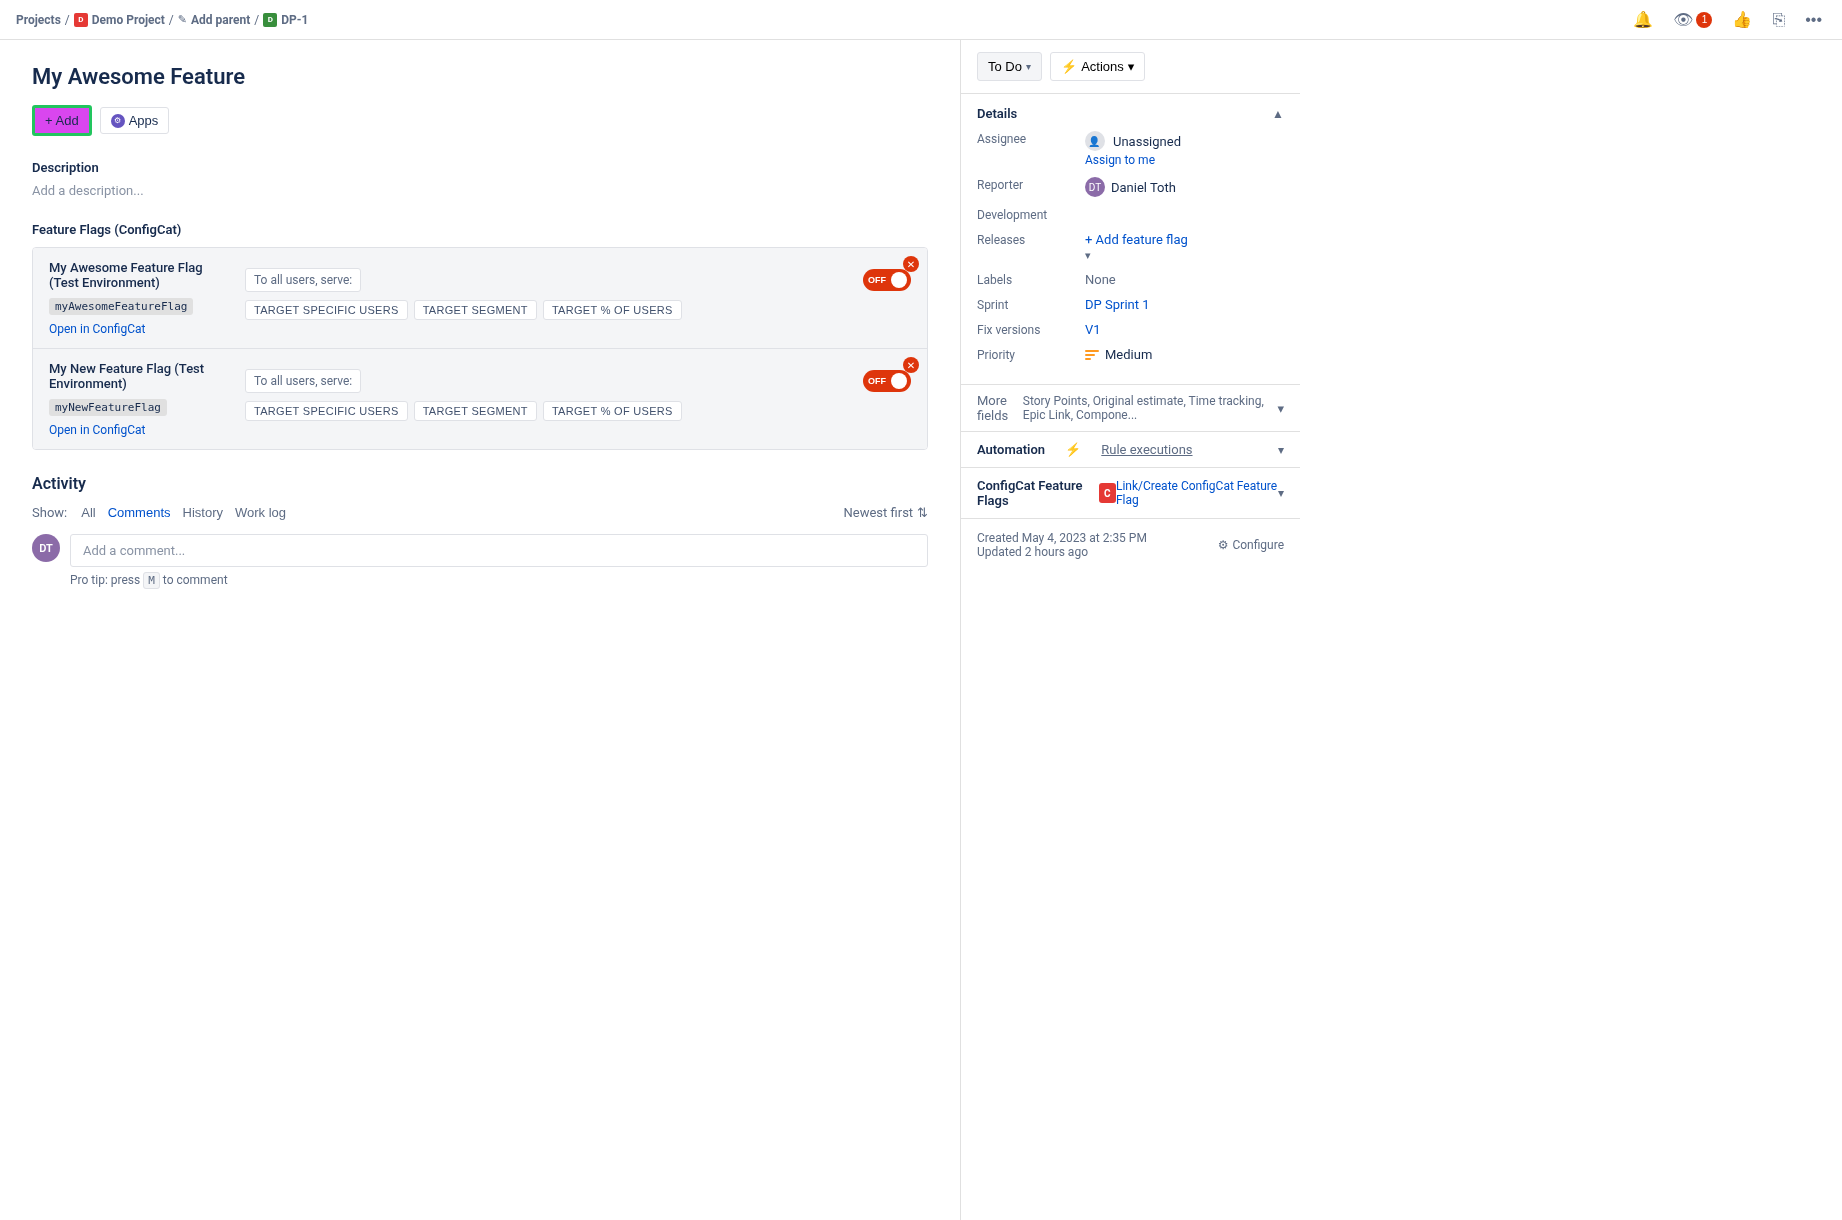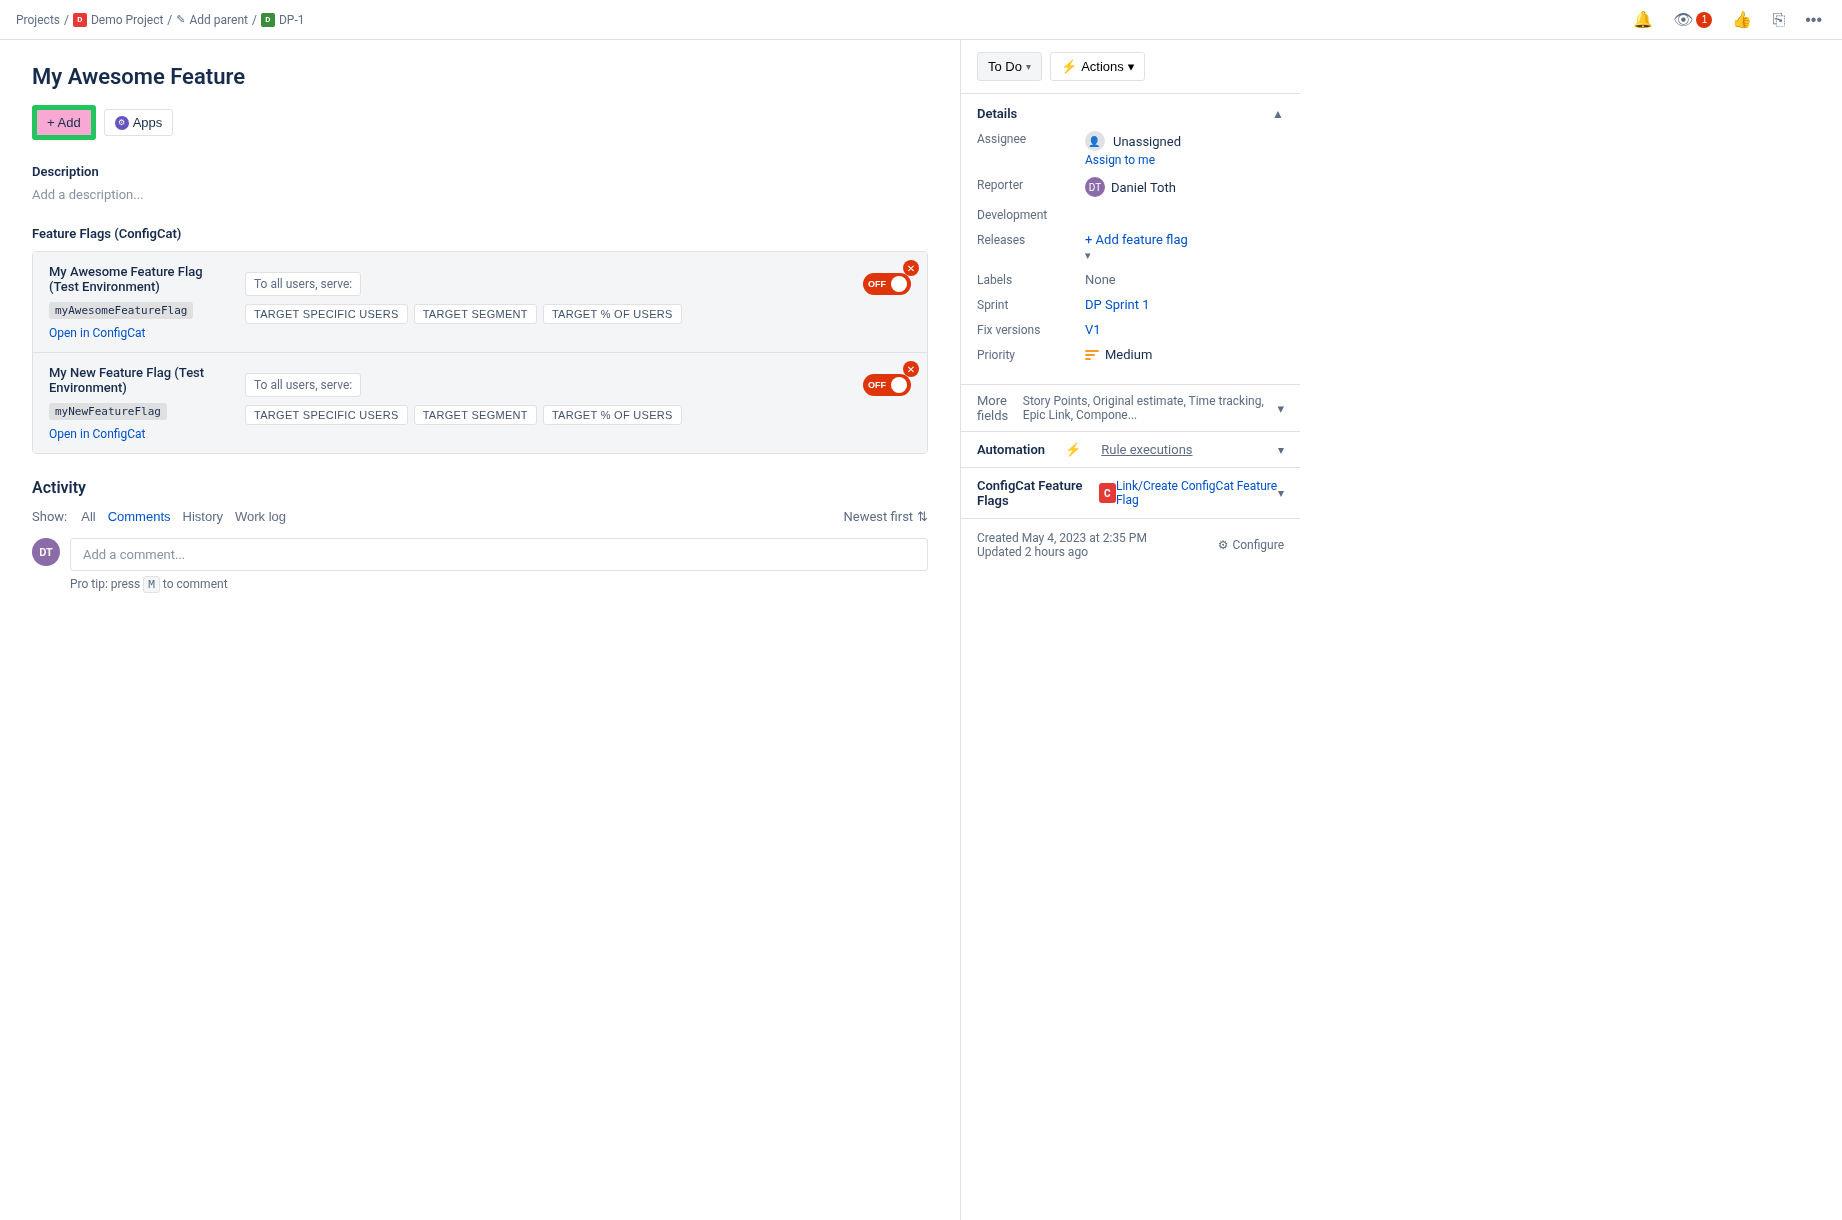--- a/index.html
+++ b/index.html
@@ -3,39 +3,39 @@
   <meta charset="utf-8">
   <style>
     * { box-sizing: border-box; margin: 0; padding: 0; }
     body { font-family: -apple-system, BlinkMacSystemFont, 'Segoe UI', Roboto, sans-serif; font-size: 13px; color: #172b4d; background: #fff; }
 
     .page { display: flex; flex-direction: column; height: 100vh; }
 
     
     .top-nav { display: flex; align-items: center; padding: 6px 16px; border-bottom: 1px solid #e0e0e0; background: #fff; }
     .breadcrumb { display: flex; align-items: center; gap: 4px; font-size: 12px; color: #5e6c84; flex: 1; }
-    .breadcrumb a { color: #5e6c84; text-decoration: none; }
+    .breadcrumb a { color: #5e6c84; text-decoration: none; font-weight: bold; }
     .breadcrumb .sep { color: #5e6c84; }
     .breadcrumb .demo-icon { width: 14px; height: 14px; background: #e53935; border-radius: 2px; display: inline-flex; align-items: center; justify-content: center; color: #fff; font-size: 8px; font-weight: bold; }
     .breadcrumb .pencil-icon { color: #5e6c84; font-size: 11px; }
     .breadcrumb .dp-icon { width: 14px; height: 14px; background: #388e3c; border-radius: 2px; display: inline-flex; align-items: center; justify-content: center; color: #fff; font-size: 8px; font-weight: bold; }
     .top-actions { display: flex; align-items: center; gap: 12px; }
     .top-actions .icon-btn { background: none; border: none; cursor: pointer; color: #5e6c84; font-size: 16px; display: flex; align-items: center; gap: 3px; padding: 4px; border-radius: 3px; }
     .notif-badge { background: #de350b; color: #fff; border-radius: 50%; font-size: 10px; width: 16px; height: 16px; display: inline-flex; align-items: center; justify-content: center; }
 
     
     .main-layout { display: flex; flex: 1; overflow: hidden; }
 
     
     .content { flex: 1; padding: 24px 32px; overflow-y: auto; max-width: 960px; }
 
     .page-title { font-size: 22px; font-weight: 600; color: #172b4d; margin-bottom: 16px; }
 
     .toolbar { display: flex; align-items: center; gap: 8px; margin-bottom: 24px; }
-    .btn-add { display: flex; align-items: center; gap: 4px; background: #f9a8d4; border: 5px solid #22c55e; border-radius: 3px; padding: 5px 10px; font-size: 13px; cursor: pointer; color: #172b4d; }
+    .btn-add { display: flex; align-items: center; gap: 4px; background: #d946ef; border: 3px solid #22c55e; border-radius: 3px; padding: 5px 10px; font-size: 13px; cursor: pointer; color: #172b4d; }
     .btn-apps { display: flex; align-items: center; gap: 4px; background: #fff; border: 1px solid #dfe1e6; border-radius: 3px; padding: 5px 10px; font-size: 13px; cursor: pointer; color: #172b4d; }
     .apps-icon { width: 14px; height: 14px; background: #6554c0; border-radius: 50%; display: inline-flex; align-items: center; justify-content: center; color: #fff; font-size: 8px; }
 
     .section-label { font-size: 13px; font-weight: 600; color: #172b4d; margin-bottom: 8px; }
 
     .description-section { margin-bottom: 24px; }
     .description-placeholder { font-size: 13px; color: #8993a4; cursor: pointer; }
 
     .feature-flags-section { margin-bottom: 24px; }
     .feature-flags-title { font-size: 13px; font-weight: 600; color: #172b4d; margin-bottom: 10px; }

